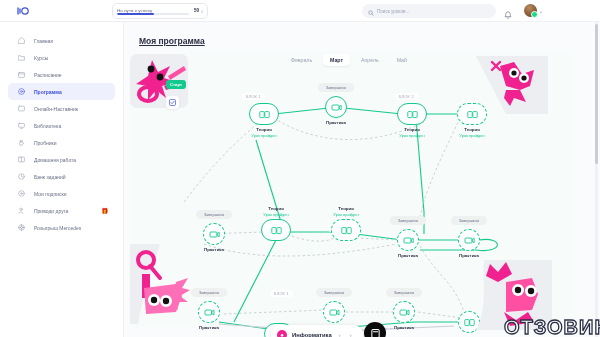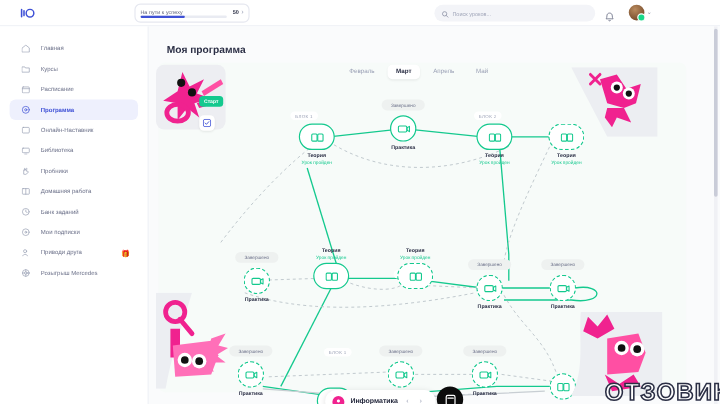--- a/index.html
+++ b/index.html
@@ -82,21 +82,21 @@
   .nav-label { white-space: nowrap; }
   .gift-ico { margin-left: auto; margin-right: 6px; color: #ff6b4a; font-size: 6px; }
 
   
   .main {
     position: absolute; top: 22px; left: 124px; width: 476px; height: 315px;
     background: #fafbfc; overflow: hidden;
   }
   .page-title {
     position: absolute; left: 15px; top: 14px;
-    font-size: 8.5px; font-weight: bold; color: #2b2f45;
+    font-size: 8.5px; font-weight: bold; color: #2b2f45; text-decoration: underline;
   }
   .canvas {
     position: absolute; left: 8px; top: 30px; width: 440px; height: 275px;
     background: #f7fbf9; border-radius: 6px;
   }
   .months {
     position: absolute; left: 160px; top: 32px; display: flex; gap: 4px; z-index: 6;
   }
   .month {
     font-size: 5.2px; color: #9aa0b5; padding: 3px 7px; border-radius: 4px;

